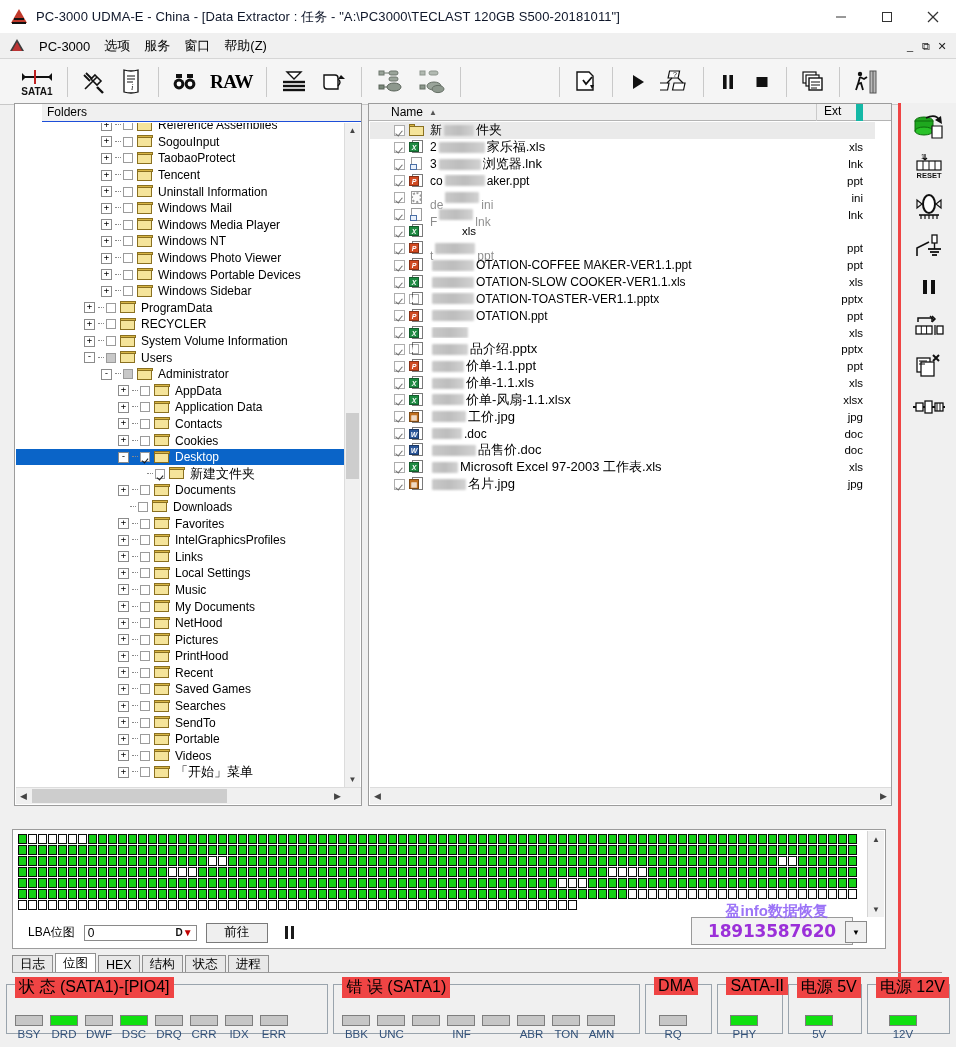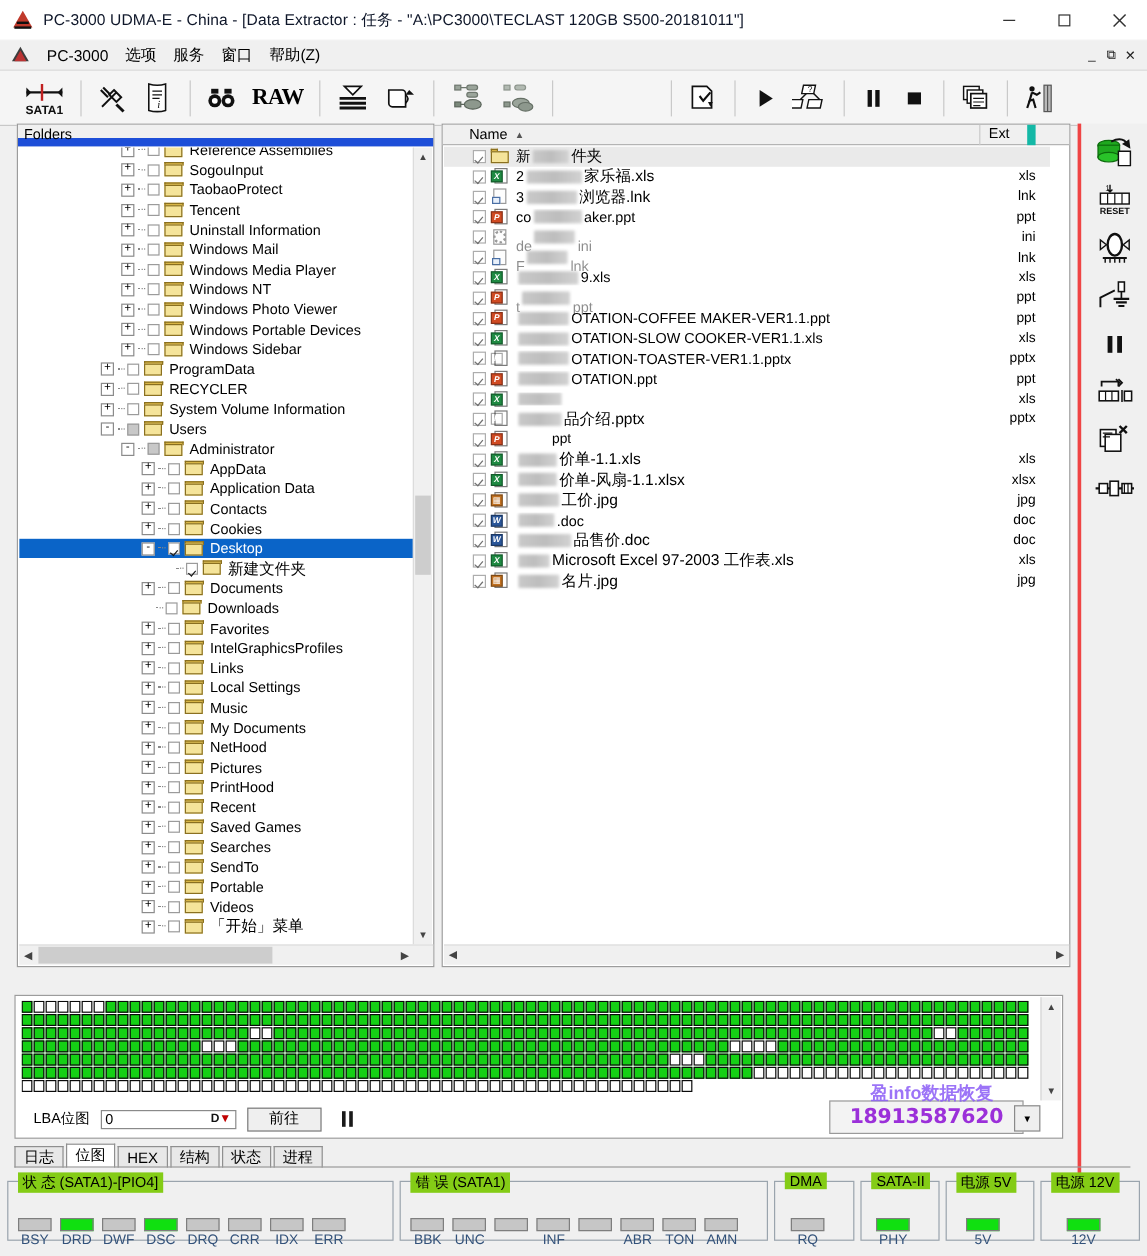--- a/index.html
+++ b/index.html
@@ -41,21 +41,21 @@
   .tbtn svg{display:block;}
   .raw-text{font-size:19px;font-weight:bold;letter-spacing:-0.4px;font-family:"Liberation Serif","DejaVu Serif",serif;}
 
   
   .content{position:absolute;left:0;top:103px;width:898px;height:726px;}
   .right-rail{position:absolute;left:898px;top:103px;width:58px;height:880px;background:#f0f0f0;border-left:3px solid #ef4444;display:flex;flex-direction:column;align-items:center;padding-top:4px;box-sizing:border-box;}
   .rbtn{width:44px;height:40px;display:flex;align-items:center;justify-content:center;}
 
   
   .folders{position:absolute;left:14px;top:0;width:348px;height:703px;background:#fff;border:1px solid #9c9c9c;box-sizing:border-box;}
-  .folders-hdr{height:18px;background:#f0f0f0;border-bottom:7px solid #1d4ed8;font-size:12px;padding:1px 0 0 5px;box-sizing:border-box;color:#000;}
+  .folders-hdr{height:18px;background:#f0f0f0;border-bottom:1px solid #1d4ed8;font-size:12px;padding:1px 0 0 5px;box-sizing:border-box;color:#000;margin-left:27px;}
   .tree{position:absolute;left:1px;top:19px;width:331px;height:664px;overflow:hidden;background:#fff;}
   .tnode{height:16.6px;display:flex;align-items:center;white-space:nowrap;font-size:12px;position:relative;}
   .tnode.sel{background:#0a64c8;color:#fff;}
   .tnode.sel .tlabel{color:#fff;}
   .ind{flex:none;}
   .exp{width:9px;height:9px;border:1px solid #8b8b8b;background:#fff;font-size:9px;line-height:7px;text-align:center;color:#000;margin-right:3px;flex:none;font-family:"DejaVu Sans Mono",monospace;}
   .exp.none{border:none;background:transparent;}
   .dots{width:6px;height:1px;border-top:1px dotted #888;margin-right:2px;flex:none;}
   .chk{width:10px;height:10px;border:1px solid #9b9b9b;background:#fff;margin-right:4px;flex:none;position:relative;box-sizing:border-box;}
   .chk.on:after{content:"";position:absolute;left:2px;top:4px;width:3px;height:5px;border:solid #1a1a1a;border-width:0 1.5px 1.5px 0;transform:rotate(40deg);}
@@ -139,21 +139,21 @@
 
   
   .tabsrow{position:absolute;left:12px;top:953px;width:930px;height:20px;display:flex;align-items:flex-end;}
   .tab{height:18px;border:1px solid #8f8f8f;border-bottom:none;background:#e8e8e8;display:flex;align-items:center;padding:0 7px;margin-right:2px;font-size:12.5px;box-sizing:border-box;}
   .tab.active{background:#fff;height:20px;}
   .tabline{position:absolute;left:12px;top:972px;width:930px;height:1px;background:#9a9a9a;}
 
   
   .bottom{position:absolute;left:6px;top:984px;width:944px;height:60px;display:flex;align-items:flex-start;gap:5px;}
   .grp{border:1px solid #9aa4ad;position:relative;height:50px;box-sizing:border-box;padding-top:4px;}
-  .grp-title{position:absolute;top:-8px;left:8px;background:#84cc16;padding:0 4px;font-size:12px;color:#000;white-space:nowrap;}
+  .grp-title{position:absolute;top:-8px;left:8px;background:#ef4444;padding:0 4px;font-size:16px;color:#000;white-space:nowrap;}
   .leds{display:flex;align-items:flex-end;height:44px;padding:8px 7px 0 7px;gap:5px;}
   .led{width:30px;display:flex;flex-direction:column;align-items:center;}
   .led .lamp{width:28px;height:11px;border:1px solid #7e7e7e;background:#c6c6c6;box-sizing:border-box;}
   .led .lamp.on{background:#10e010;}
   .led .nm{font-size:11.5px;color:#33527a;margin-top:2px;height:13px;}
 </style>
 </head>
 <body>
 
 <div class="app">
@@ -978,24 +978,20 @@
             <span class="fr-ext">lnk</span>
           </div>
           <div class="frow">
             <span class="fr-chk"></span>
             <span class="fr-ico">
               <i class="ic ic-page"></i>
               <i class="ic ic-badge xls">
                 <span>X</span>
               </i>
             </span>
-            <span class="fr-name">
-              <span class="blur" style="width: 50px;"></span>
-              <span class="fname-txt">9.xls</span>
-            </span>
             <span class="fr-ext">xls</span>
           </div>
           <div class="frow">
             <span class="fr-chk"></span>
             <span class="fr-ico">
               <i class="ic ic-page"></i>
               <i class="ic ic-badge ppt">
                 <span>P</span>
               </i>
             </span>
@@ -1090,20 +1086,24 @@
             </span>
             <span class="fr-ext">pptx</span>
           </div>
           <div class="frow">
             <span class="fr-chk"></span>
             <span class="fr-ico">
               <i class="ic ic-page"></i>
               <i class="ic ic-badge ppt">
                 <span>P</span>
               </i>
+            </span>
+            <span class="fr-name">
+              <span class="blur" style="width: 32px;"></span>
+              <span class="fname-txt cjk">价单-1.1.ppt</span>
             </span>
             <span class="fr-ext">ppt</span>
           </div>
           <div class="frow">
             <span class="fr-chk"></span>
             <span class="fr-ico">
               <i class="ic ic-page"></i>
               <i class="ic ic-badge xls">
                 <span>X</span>
               </i>

